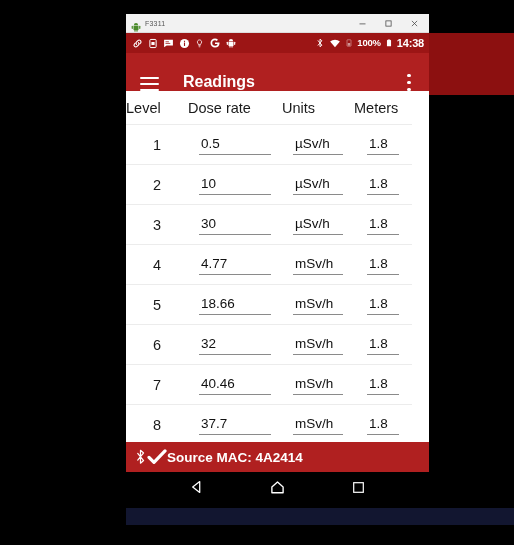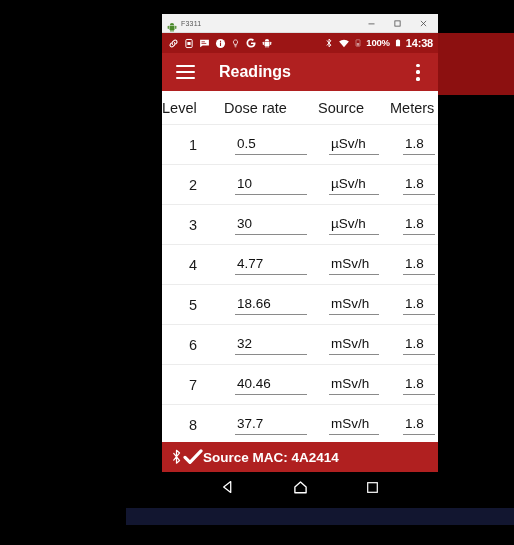--- a/index.html
+++ b/index.html
@@ -41,25 +41,24 @@
     width: 388px;
     height: 17px;
     background: #121630;
   }
 
   
   #emulator-window {
     position: absolute;
     left: 126px;
     top: 14px;
-    width: 276px;
+    width: 303px;
     height: 488px;
     overflow: hidden;
     background: #c4b5fd;
-    margin-left: 36px;
   }
 
   
   .window-titlebar {
     height: 19px;
     background: #f2f2f2;
     border-bottom: 1px solid #dddddd;
     display: flex;
     align-items: center;
     padding: 0 2px 0 5px;
@@ -133,21 +132,21 @@
     line-height: 1;
   }
   .status-pct { font-size: 9.5px; font-weight: bold; letter-spacing: -.2px; }
   .status-clock { font-size: 11px; font-weight: bold; letter-spacing: -.2px; }
 
   
   .appbar {
     height: 38px;
     background: #b02020;
     display: flex;
-    align-items: center;
+    align-items: flex-end;
     padding: 0 12px 0 14px;
     box-sizing: border-box;
   }
   .hamburger {
     width: 19px;
     height: 14px;
     display: flex;
     flex-direction: column;
     justify-content: space-between;
     flex: 0 0 auto;
@@ -419,21 +418,21 @@
       <colgroup>
         <col class="c-level">
           <col class="c-dose">
           <col class="c-units">
           <col class="c-meters">
       </colgroup>
       <thead>
         <tr>
           <th>Level</th>
           <th>Dose rate</th>
-          <th>Source</th>
+          <th>Units</th>
           <th>Meters</th>
         </tr>
       </thead>
       <tbody>
 
         <tr>
           <td class="cell-level">1</td>
           <td><span class="field field-dose">0.5</span></td>
           <td><span class="field field-units">µSv/h</span></td>
           <td><span class="field field-meters">1.8</span></td>

